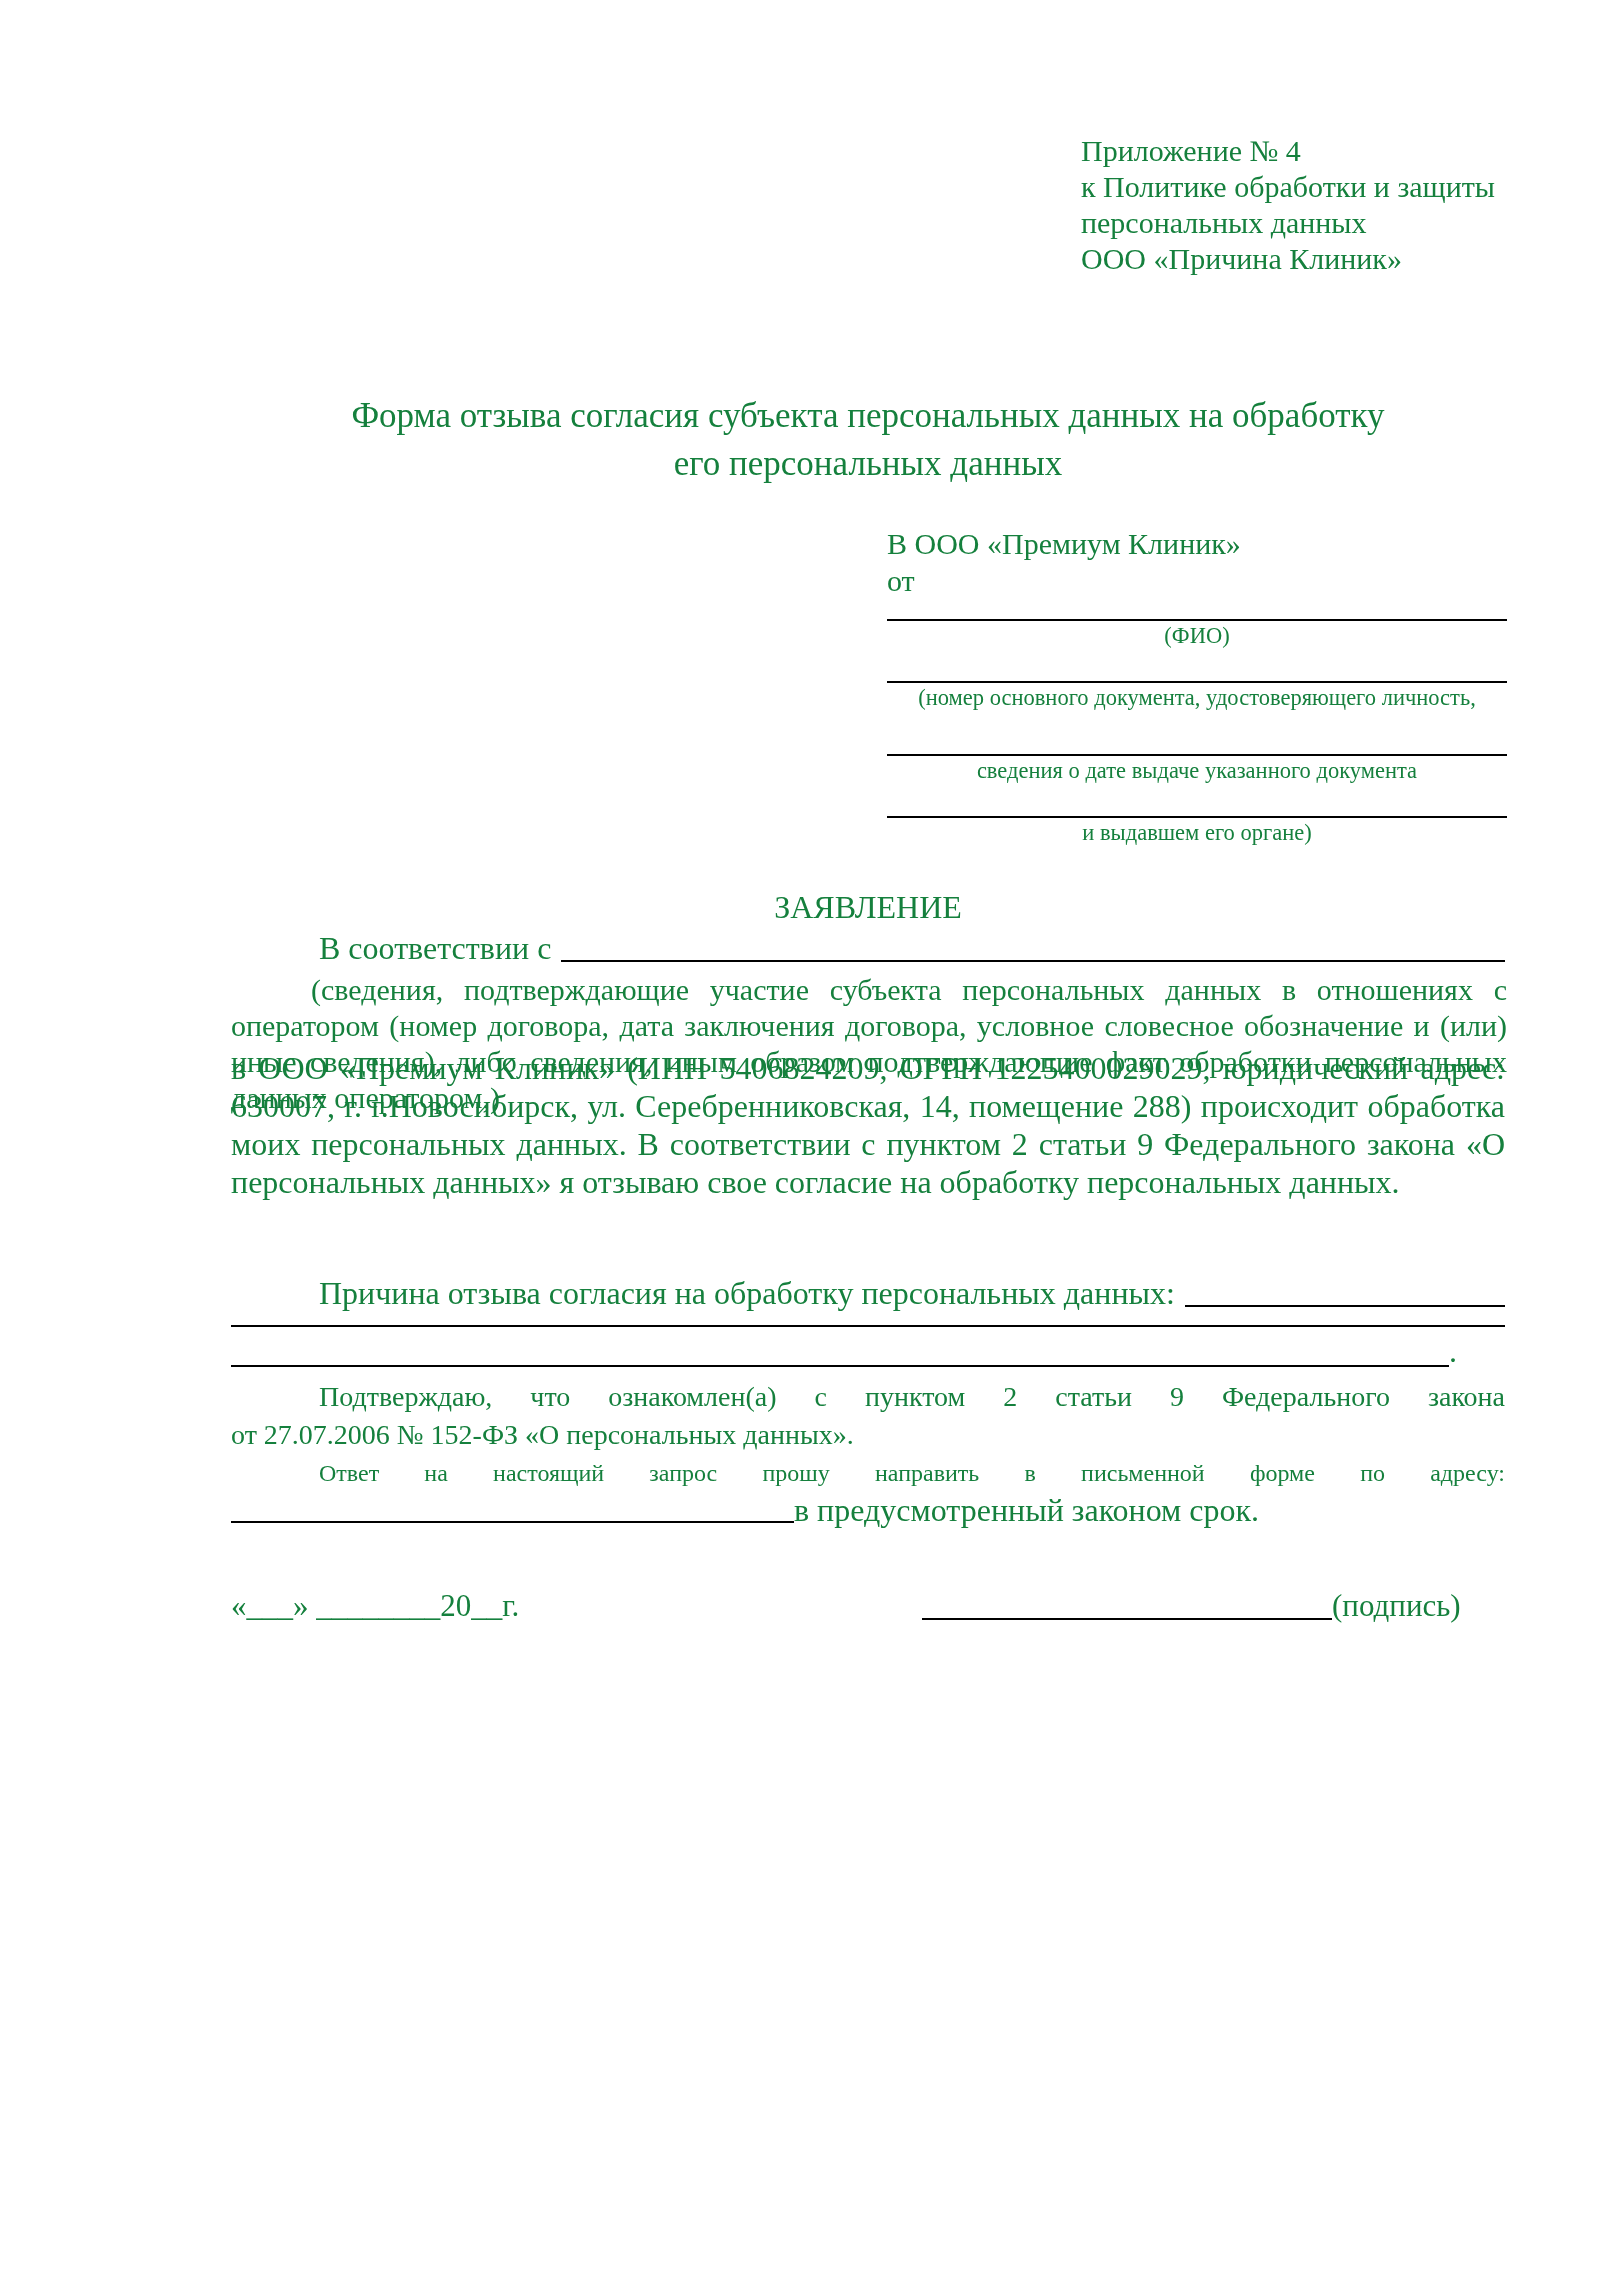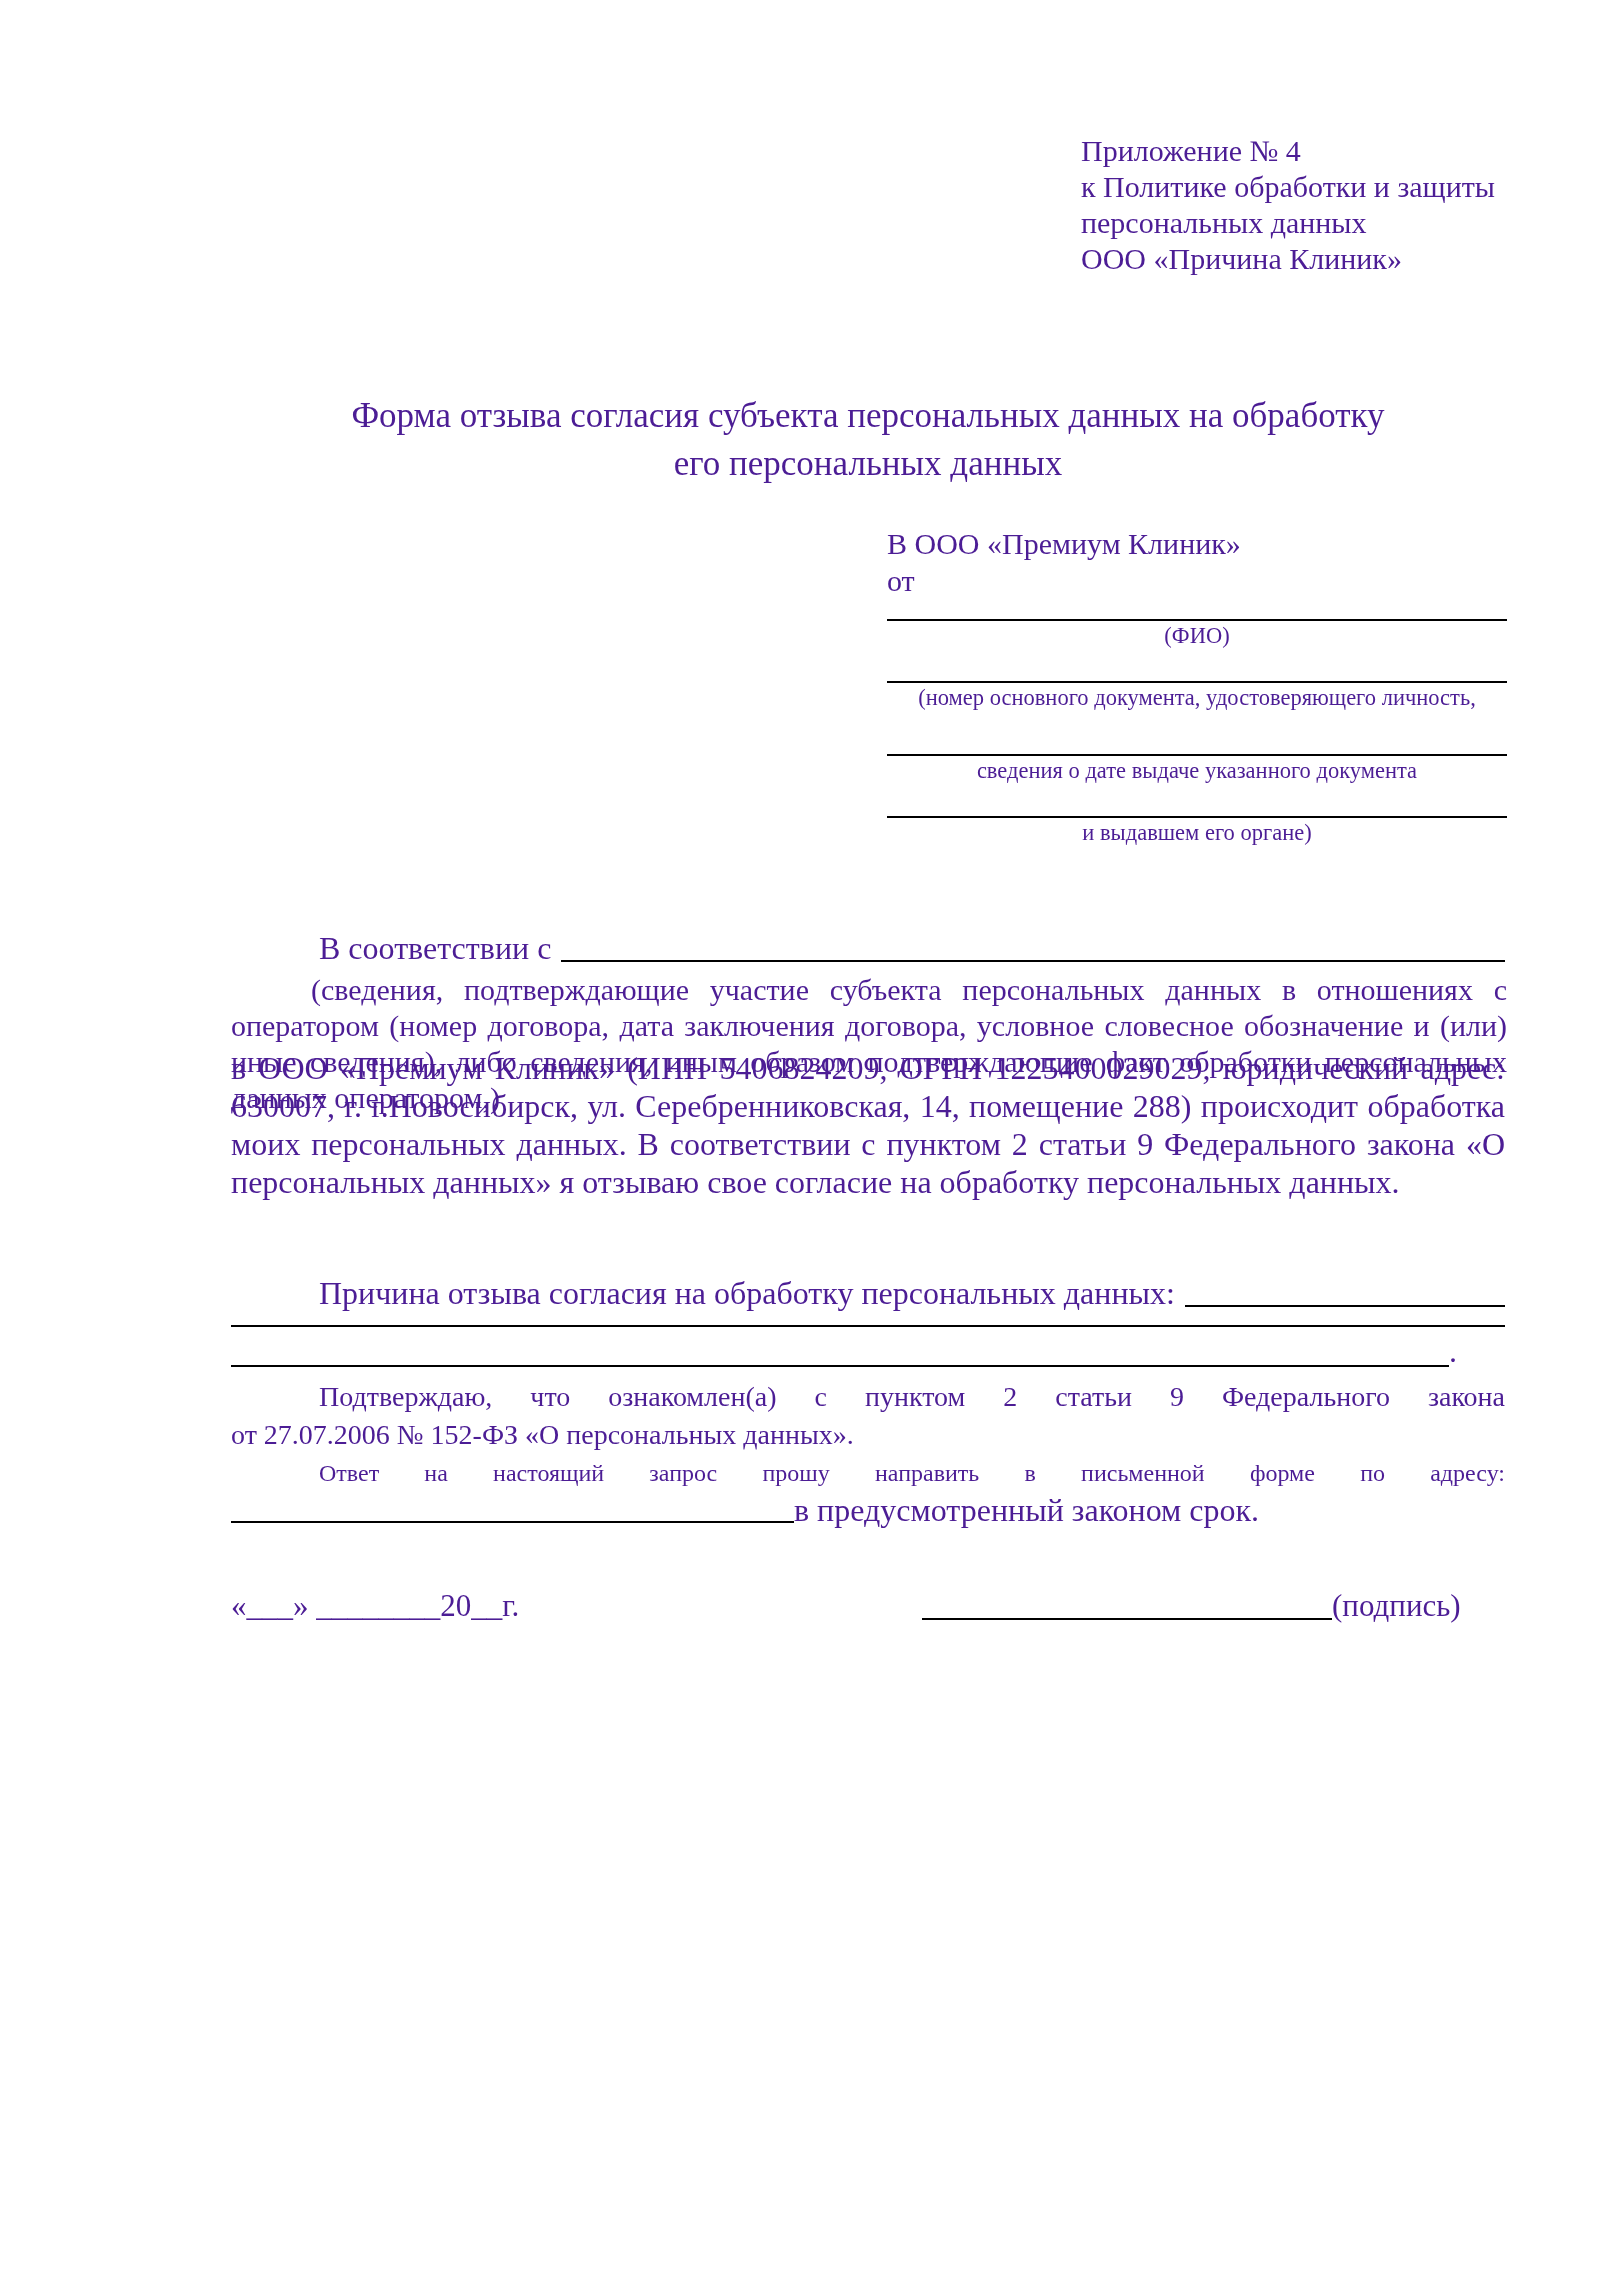--- a/index.html
+++ b/index.html
@@ -5,21 +5,21 @@
   html, body {
     margin: 0;
     padding: 0;
     background: #ffffff;
   }
   .page {
     position: relative;
     width: 1621px;
     height: 2293px;
     background: #ffffff;
-    color: #4c1d95;
+    color: #15803d;
     font-family: "Liberation Serif", "DejaVu Serif", serif;
     overflow: hidden;
   }
 
   
   .header-block {
     position: absolute;
     left: 1081px;
     top: 133px;
     font-size: 30px;
@@ -262,20 +262,21 @@
     <div class="addr-field f3">
       <div class="addr-line"></div>
       <div class="addr-caption">сведения о дате выдаче указанного документа</div>
     </div>
     <div class="addr-field f4">
       <div class="addr-line"></div>
       <div class="addr-caption">и выдавшем его органе)</div>
     </div>
   </div>
 
+  <div class="statement-heading">ЗАЯВЛЕНИЕ</div>
 
   <div class="intro-row">
     <span class="lead">В соответствии с</span>
     <span class="fill-line"></span>
   </div>
 
   <div class="intro-note">(сведения, подтверждающие участие субъекта персональных данных в отношениях с оператором (номер договора, дата заключения договора, условное словесное обозначение и (или) иные сведения), либо сведения, иным образом подтверждающие факт обработки персональных данных оператором,)</div>
 
   <div class="body-par">в ООО «Премиум Клиник» (ИНН 5406824209, ОГРН 1225400029029, юридический адрес: 630007, г. г.Новосибирск, ул. Серебренниковская, 14, помещение 288) происходит обработка моих персональных данных. В соответствии с пунктом 2 статьи 9 Федерального закона «О персональных данных» я отзываю свое согласие на обработку персональных данных.</div>
 

